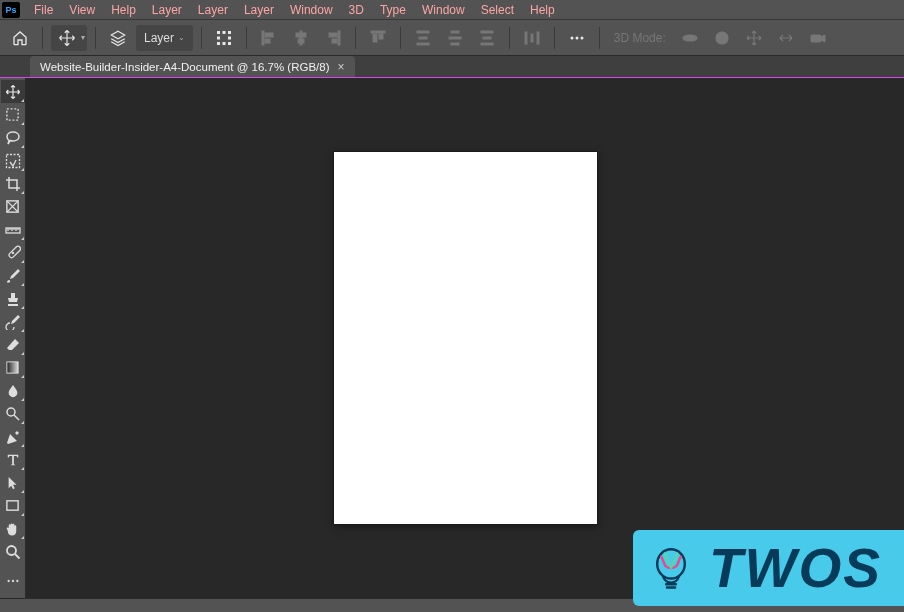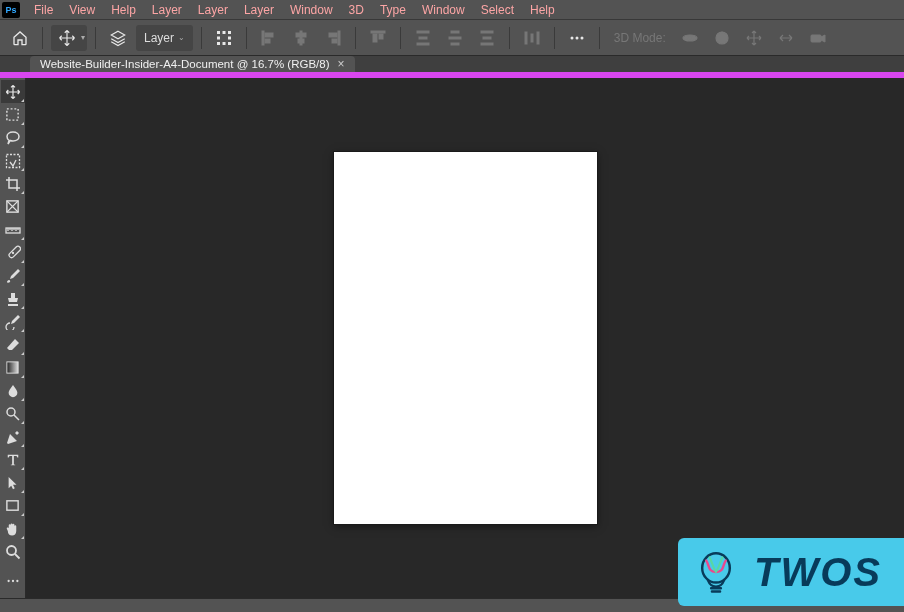--- a/index.html
+++ b/index.html
@@ -88,21 +88,21 @@
   .disabled { color: #777 !important; }
   .disabled svg { stroke: #777 !important; fill: #777 !important; }
 
   
   .tab-bar {
     height: 22px;
     background: #3f3f3f;
     display: flex;
     align-items: stretch;
     padding-left: 30px;
-    border-bottom: 6px solid #d946ef;
+    border-bottom: 1px solid #d946ef;
   }
   .doc-tab {
     background: #535353;
     display: flex;
     align-items: center;
     padding: 0 10px;
     font-size: 11.5px;
     color: #f0f0f0;
     gap: 8px;
     border-top-left-radius: 4px;
@@ -174,21 +174,21 @@
   
   .badge {
     position: absolute;
     right: 0;
     bottom: 6px;
     background: #48caea;
     color: #083b5a;
     font-family: "Arial Black", Impact, sans-serif;
     font-weight: 900;
     font-style: italic;
-    font-size: 40px;
+    font-size: 55px;
     letter-spacing: 2px;
     padding: 6px 22px 6px 10px;
     display: flex;
     align-items: center;
     gap: 10px;
     border-top-left-radius: 6px;
     border-bottom-left-radius: 6px;
   }
   .badge .bulb {
     width: 56px; height: 56px;

